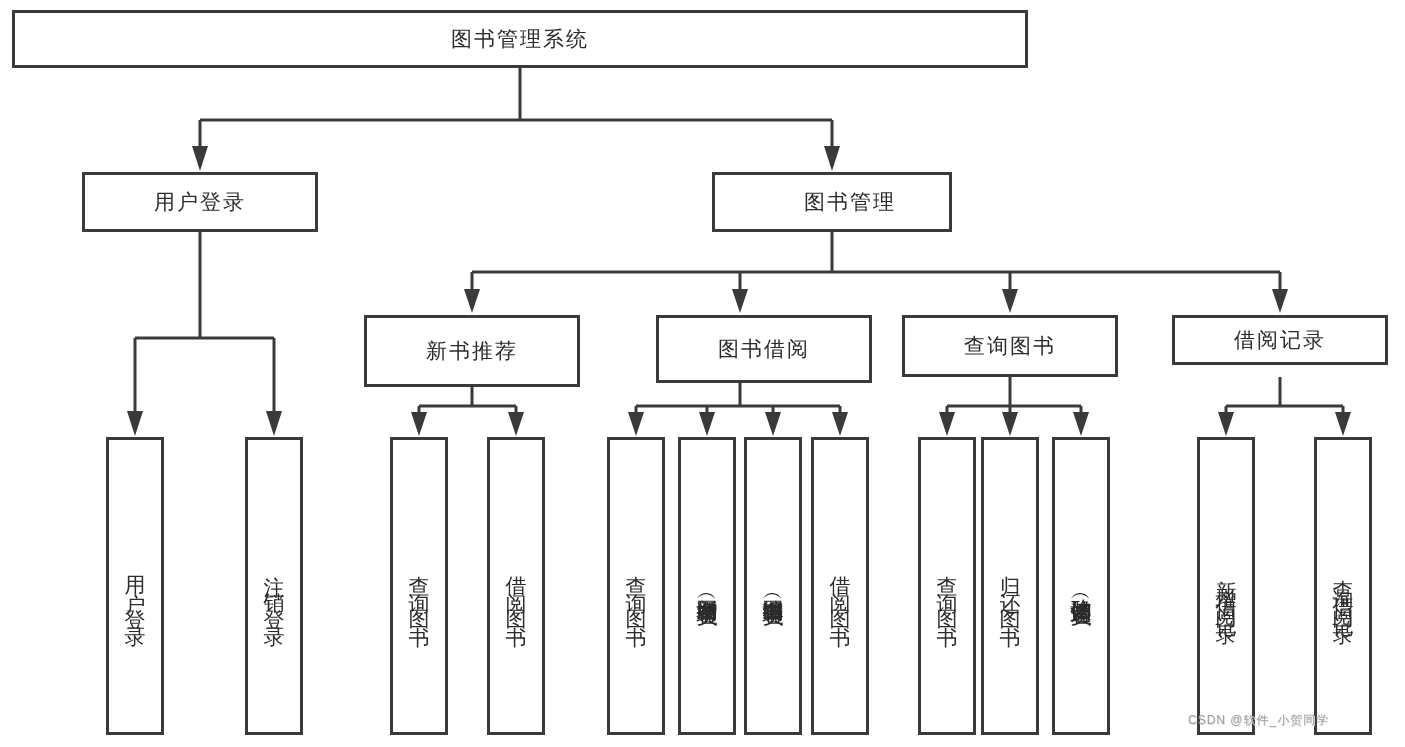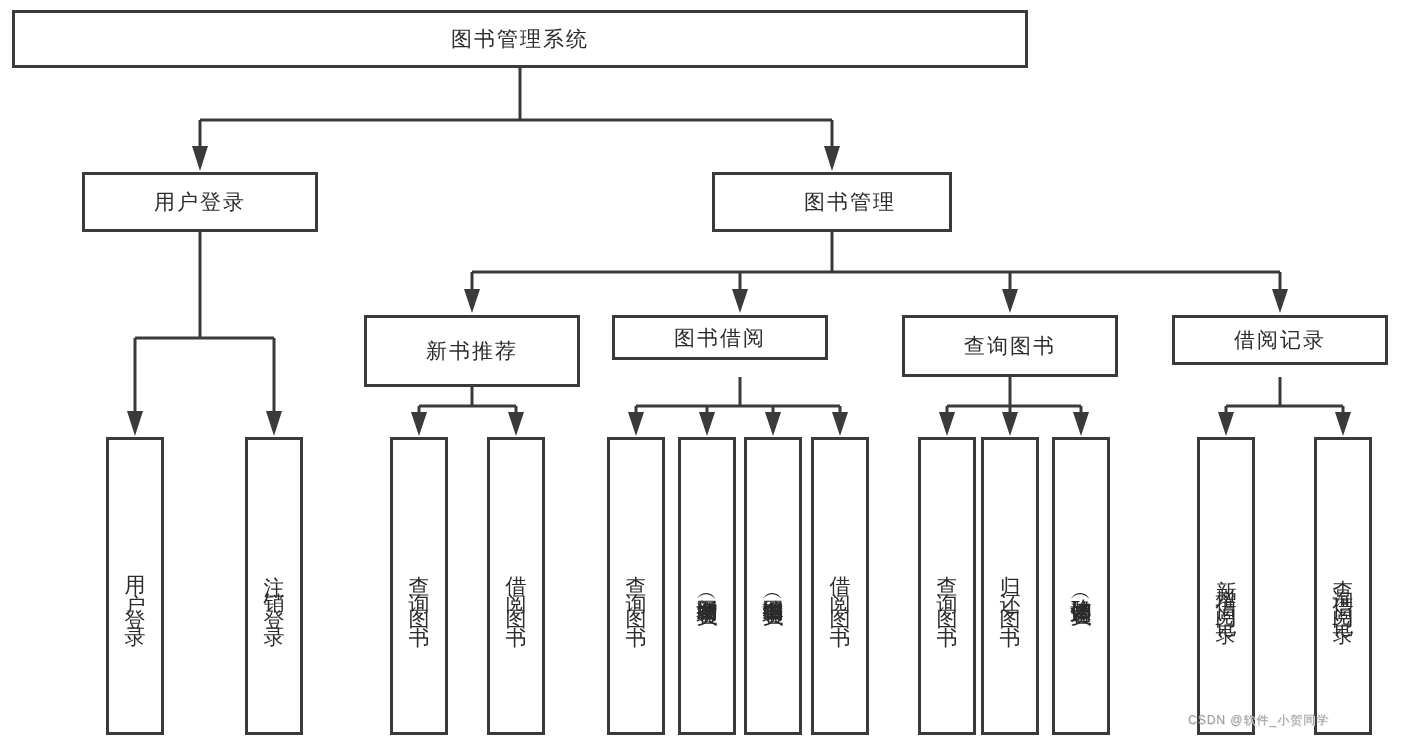--- a/index.html
+++ b/index.html
@@ -41,21 +41,21 @@
     height: 298px;
   }
   .ls4 { letter-spacing: 17px; padding-top: 14px; }
   .ls6 { letter-spacing: 9px;  padding-top: 8px; }
   .ls9 { letter-spacing: 1px; }
   
   #n-root  { left: 12px;   top: 10px;  width: 1016px; height: 58px; }
   #n-l1-0  { left: 82px;   top: 172px; width: 236px;  height: 60px; }
   #n-l1-1  { left: 712px;  top: 172px; width: 240px;  height: 60px; padding-left: 36px; }
   #n-l2-0  { left: 364px;  top: 315px; width: 216px;  height: 72px; }
-  #n-l2-1  { left: 612px;  top: 315px; width: 216px;  height: 45px; }
+  #n-l2-1  { left: 656px;  top: 315px; width: 216px;  height: 68px; }
   #n-l2-2  { left: 902px;  top: 315px; width: 216px;  height: 62px; }
   #n-l2-3  { left: 1172px; top: 315px; width: 216px;  height: 50px; }
   #leaf-a0   { left: 106px;  }
   #leaf-a1   { left: 245px;  }
   #leaf-b1-0 { left: 390px;  }
   #leaf-b1-1 { left: 487px;  }
   #leaf-b2-0 { left: 607px;  }
   #leaf-b2-1 { left: 678px;  }
   #leaf-b2-2 { left: 744px;  }
   #leaf-b2-3 { left: 811px;  }

